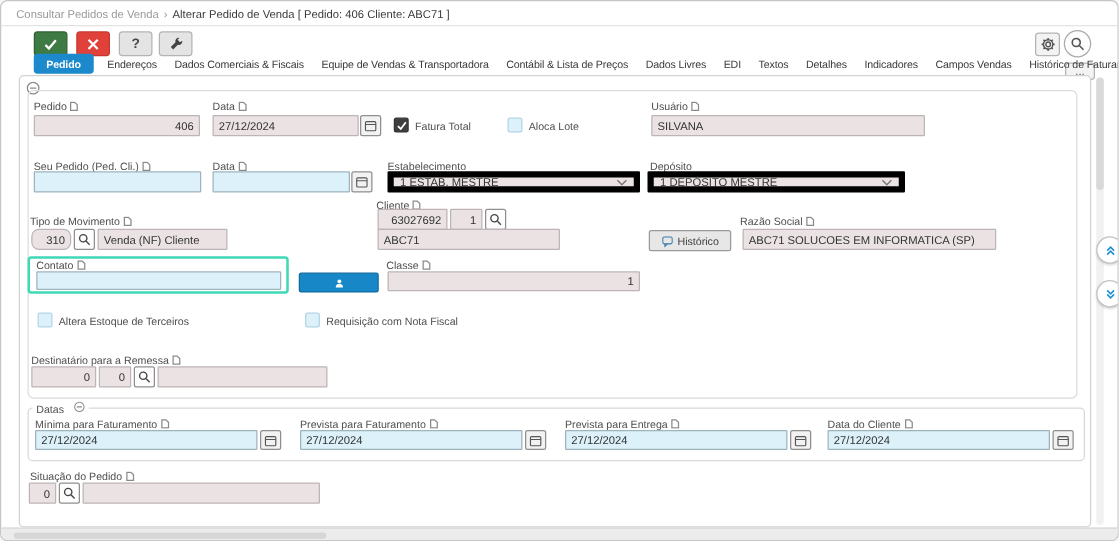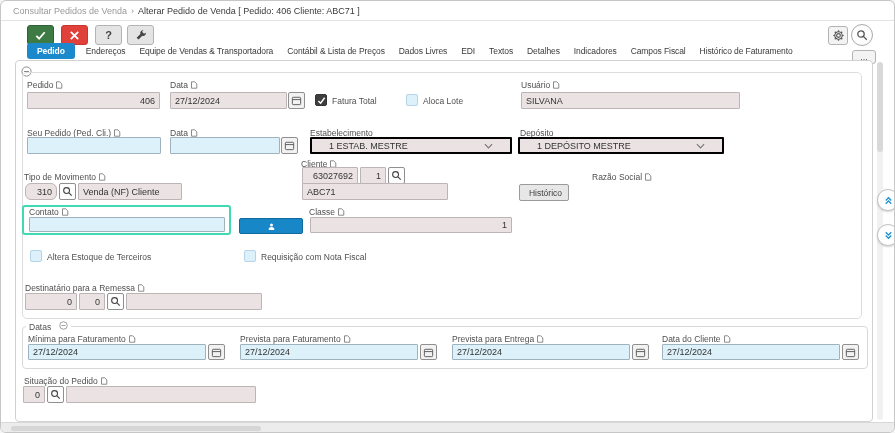--- a/index.html
+++ b/index.html
@@ -24,21 +24,21 @@
   .tab.active{background:#1c89cc;color:#fff;font-weight:bold;border-radius:3px;padding:3px 10px}
   
   .panel{position:absolute;left:14px;top:59px;width:858px;height:362px;border:1px solid #d2d2d2;border-radius:4px;background:#fff}
   .group{position:absolute;border:1px solid #dcdcdc;border-radius:5px}
   .lbl{position:absolute;font-size:8.5px;color:#4f4f4f;white-space:nowrap;display:flex;align-items:center;gap:2px}
   .inp{position:absolute;height:17px;border:1px solid #bdb5b5;background:#ebe3e3;font-size:9px;color:#333;padding:0 4px;font-family:inherit;border-radius:1px}
   .inp.blue{background:#ddf1fa;border-color:#9fb3be}
   .inp.num{text-align:right}
   .sq{position:absolute;width:17px;height:17px;border:1px solid #8f8f8f;background:#f2f2f2;border-radius:2px;display:flex;align-items:center;justify-content:center;padding:0;cursor:pointer}
   .sq.white{background:#fdfdfd}
-  .sel{position:absolute;height:17px;border:2px solid #000000;background:#ebe3e3;border-radius:1px;display:flex;align-items:center;justify-content:space-between;padding:0 17px;font-size:9px;color:#333;cursor:pointer}
+  .sel{position:absolute;height:17px;border:5px solid #000000;background:#ebe3e3;border-radius:1px;display:flex;align-items:center;justify-content:space-between;padding:0 5px;font-size:9px;color:#333;cursor:pointer}
   .cb{position:absolute;width:12px;height:12px;border:1px solid #b5d4e4;background:#ddf1fb;border-radius:2px;display:flex;align-items:center;justify-content:center;cursor:pointer}
   .cb.checked{background:#3e3e3e;border-color:#343434}
   .cb svg{display:none}
   .cb.checked svg{display:block}
   .cblbl{position:absolute;font-size:8.5px;color:#4f4f4f;white-space:nowrap}
   .focusring{position:absolute;border:2px solid #3fd9b5;border-radius:3px;background:#fff}
   .btn-blue{position:absolute;background:#1787c8;border:1px solid #116a9e;border-radius:2px;display:flex;align-items:center;justify-content:center;cursor:pointer}
   .btn-hist{position:absolute;height:17px;background:#e7e7e7;border:1px solid #9a9a9a;border-radius:2px;font-size:8.5px;color:#3f3f3f;display:flex;align-items:center;justify-content:center;gap:3px;cursor:pointer;padding:0 6px;font-family:inherit}
   .fs{position:absolute;border:1px solid #d8d8d8;border-radius:4px}
   .fs-legend{position:absolute;background:#fff;padding:0 3px;font-size:8.5px;color:#4f4f4f;display:flex;align-items:center;gap:8px}
@@ -98,28 +98,29 @@
     <svg width="12" height="12" viewBox="0 0 12 12">
         <circle cx="5" cy="5" r="3.2" fill="none" stroke="#555" stroke-width="1.3"></circle>
         <line x1="7.6" y1="7.6" x2="10.8" y2="10.8" stroke="#555" stroke-width="1.3"></line>
       </svg>
   </button>
   <button class="more-btn">...</button>
 
   <div class="tabs">
     <span class="tab active">Pedido</span>
     <span class="tab">Endereços</span>
+    <span class="tab">Dados Comerciais &amp; Fiscais</span>
     <span class="tab">Equipe de Vendas &amp; Transportadora</span>
     <span class="tab">Contábil &amp; Lista de Preços</span>
     <span class="tab">Dados Livres</span>
     <span class="tab">EDI</span>
     <span class="tab">Textos</span>
     <span class="tab">Detalhes</span>
     <span class="tab">Indicadores</span>
-    <span class="tab">Campos Fiscal</span>
+    <span class="tab">Campos Vendas</span>
     <span class="tab">Histórico de Faturamento</span>
   </div>
 
   <div class="panel">
 
     <span style="position:absolute;left:5px;top:2px">
       <svg width="11" height="11" viewBox="0 0 11 11">
           <circle cx="5.5" cy="5.5" r="4.6" fill="none" stroke="#8a8a8a"></circle>
           <line x1="3" y1="5.5" x2="8" y2="5.5" stroke="#8a8a8a"></line>
         </svg>
@@ -235,34 +236,35 @@
     </div>
     <input class="inp num" style="left: 9px; top: 122px; width: 32px; border-radius: 6px;" value="310">
     <button class="sq white" style="left:43px;top:122px">
       <svg width="11" height="11" viewBox="0 0 12 12">
           <circle cx="5" cy="5" r="3.2" fill="none" stroke="#444" stroke-width="1.2"></circle>
           <line x1="7.6" y1="7.6" x2="10.6" y2="10.6" stroke="#444" stroke-width="1.2"></line>
         </svg>
     </button>
     <input class="inp" style="left: 62px; top: 122px; width: 104px;" value="Venda (NF) Cliente">
 
-    <button class="btn-hist" style="left:503px;top:123px;width:50px">
+    <button class="btn-hist" style="left:503px;top:123px;width:66px">
       <svg width="10" height="10" viewBox="0 0 12 12">
           <rect x="1.5" y="2" width="9" height="6.5" rx="1.5" fill="none" stroke="#3a7ca8"></rect>
           <path d="M3.5 8.5 L3.5 11 L6 8.5" fill="none" stroke="#3a7ca8"></path>
         </svg>
       <span>Histórico</span>
     </button>
 
     <div class="lbl" style="left:576px;top:111px">
       <span>Razão Social</span>
       <svg class="linfo" width="8" height="8" viewBox="0 0 8 8">
           <path d="M1.5 .8h3.2L6.8 2.9v4.3H1.5z" fill="none" stroke="#8a8a8a"></path>
         </svg>
     </div>
+    <input class="inp" style="left: 578px; top: 122px; width: 203px;" value="ABC71 SOLUCOES EM INFORMATICA (SP)">
 
     <div class="focusring" style="left:6px;top:144px;width:209px;height:30px"></div>
     <div class="lbl" style="left:13px;top:146px">
       <span>Contato</span>
       <svg class="linfo" width="8" height="8" viewBox="0 0 8 8">
           <path d="M1.5 .8h3.2L6.8 2.9v4.3H1.5z" fill="none" stroke="#8a8a8a"></path>
         </svg>
     </div>
     <input class="inp blue" style="left: 13px; top: 156px; width: 196px; height: 15px;" value="">
 

